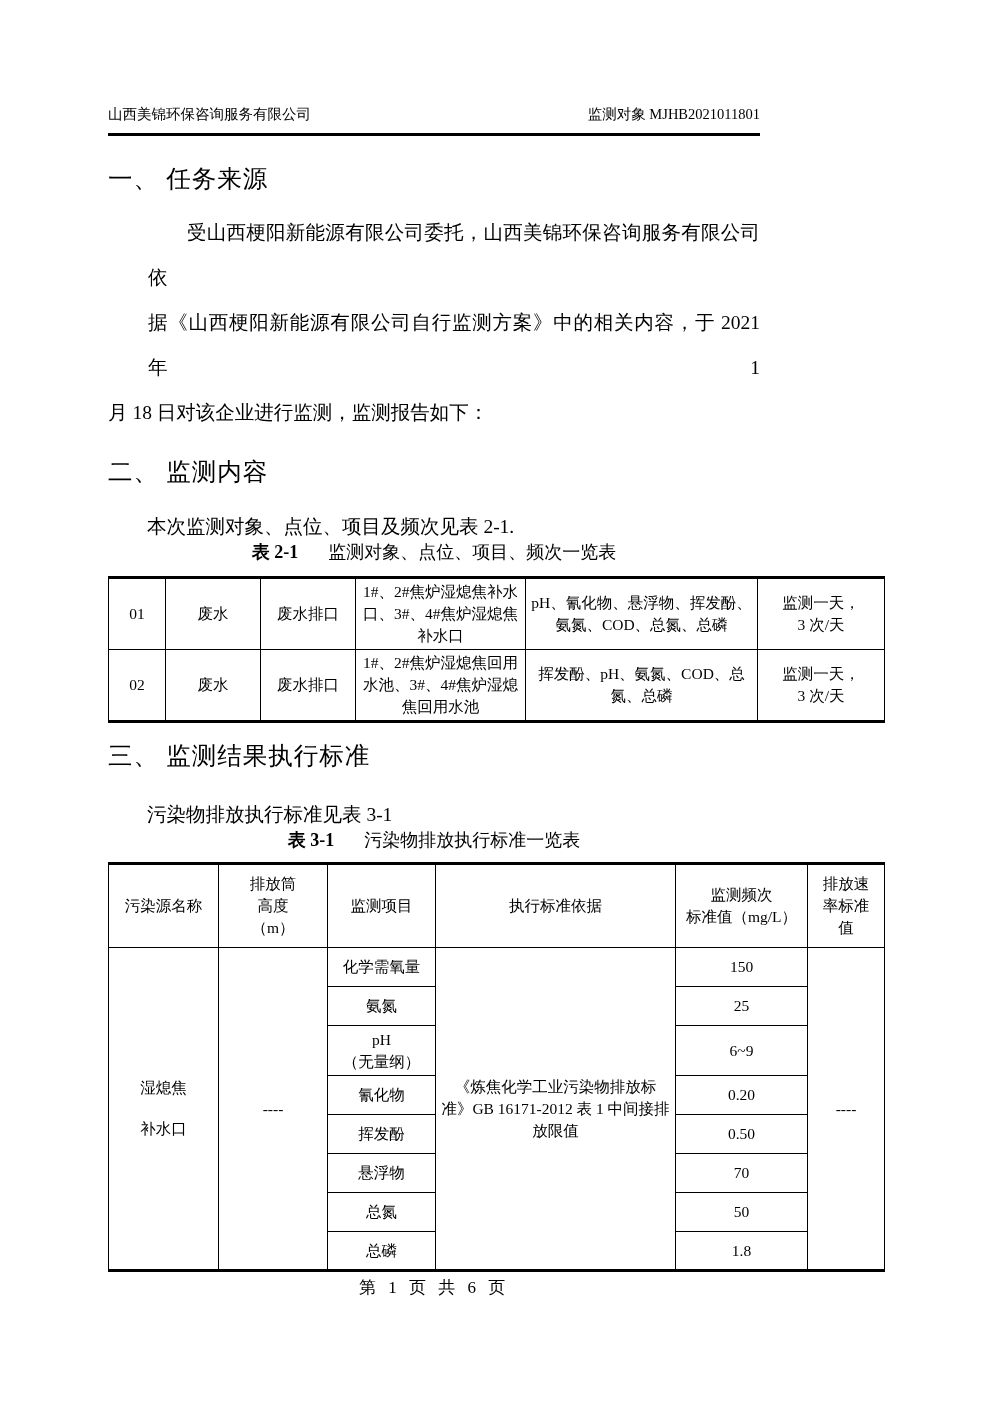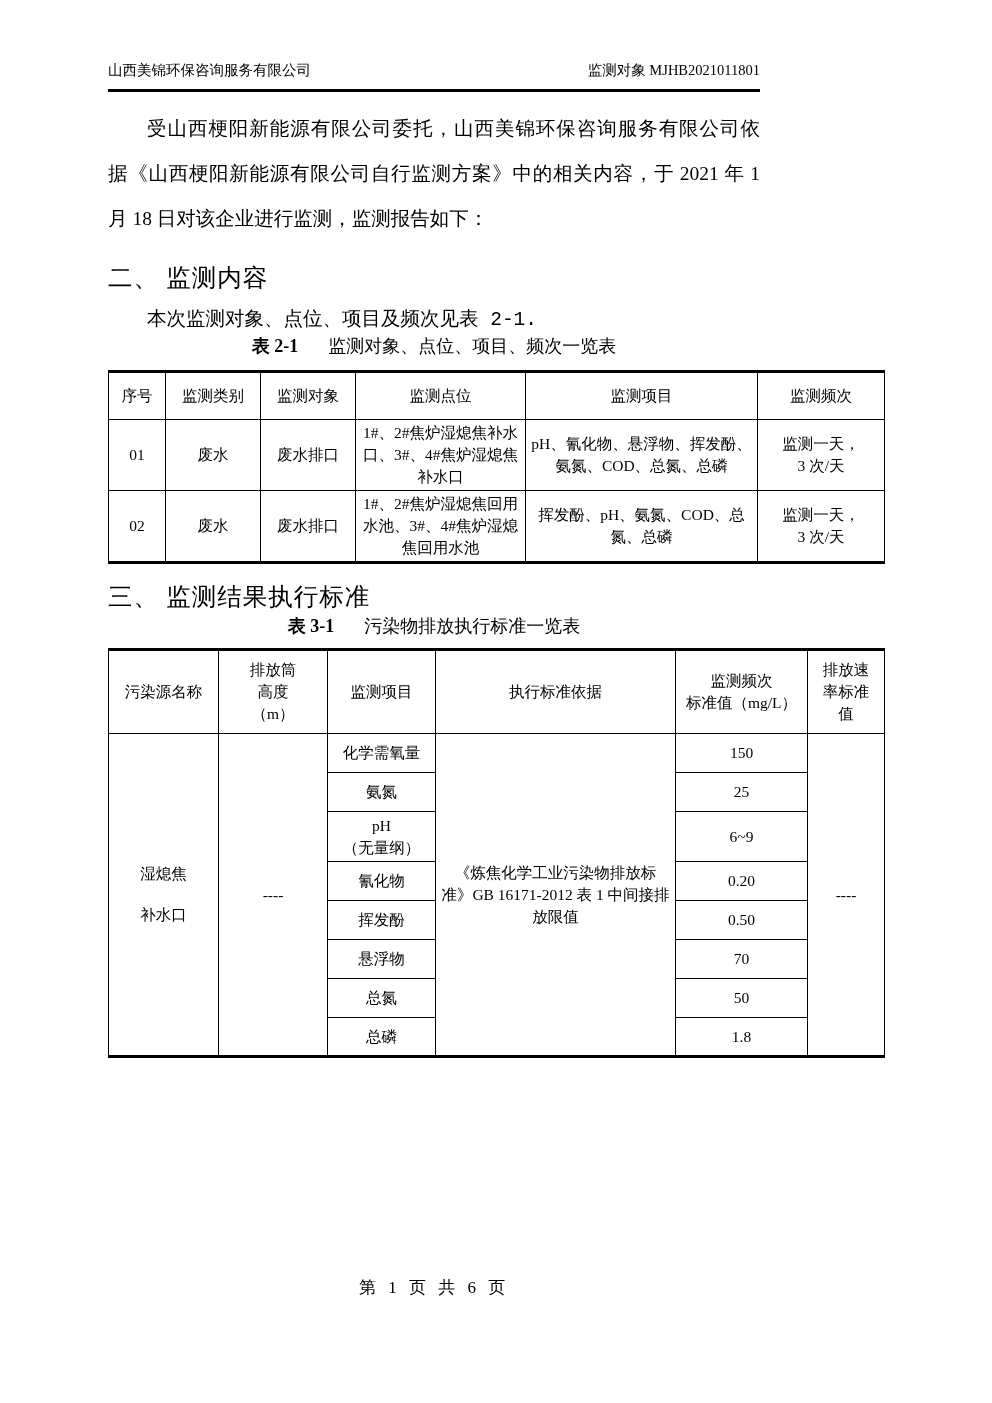--- a/index.html
+++ b/index.html
@@ -3,43 +3,43 @@
 <meta charset="utf-8">
 <style>
   * { margin:0; padding:0; box-sizing:border-box; }
   html,body { width:992px; background:#fff; }
   body {
     height:1403px;
     font-family:"Liberation Serif","DejaVu Serif",serif;
     color:#000;
     overflow:hidden;
   }
-  .page { width:868px; height:1403px; padding:60px 108px 0; position:relative; }
+  .page { width:868px; height:1403px; padding:104px 108px 0; position:relative; }
 
   
   .doc-header {
     display:flex; justify-content:space-between; align-items:flex-end;
     font-size:14.5px; line-height:20px;
     padding-bottom:9px; border-bottom:3px solid #000;
   }
 
   
   .h-sec { font-size:24.5px; font-weight:400; line-height:34px; letter-spacing:1px; }
   #h1 { margin-top:26px; }
   #h2 { margin-top:20px; }
   #h3 { margin-top:16px; }
 
   
   .para { margin-top:14px; font-size:19.5px; line-height:45px; }
-  .para .jline { text-align:justify; text-align-last:justify; word-break:break-all; }
+  .para .jline { text-align:justify; text-align-last:justify; word-break:break-all;margin-left:40px; }
   .para .jline.first { text-indent:2em; }
   .para .lastline { text-align:left; text-align-last:left; }
 
   .intro { font-size:19.5px; line-height:27px; text-indent:2em; }
-  #intro1 { margin-top:12px;font-family:Liberation Mono, monospace; }
+  #intro1 { margin-top:24px; }
   #intro2 { margin-top:28px; }
 
   .caption { text-align:center; font-size:18px; line-height:25px; }
   .caption .lbl { font-weight:bold; margin-right:30px; }
 
   
   table {
     width:776px; border-collapse:collapse; table-layout:fixed;
     border-top:3.5px solid #000; border-bottom:3.5px solid #000;
   }
@@ -68,20 +68,21 @@
 </head>
 <body>
 
 <div class="page">
 
   <div class="doc-header">
     <span>山西美锦环保咨询服务有限公司</span>
     <span>监测对象 MJHB2021011801</span>
   </div>
 
+  <div class="h-sec" id="h1">一、 任务来源</div>
 
   <div class="para">
     <div class="jline first">受山西梗阳新能源有限公司委托，山西美锦环保咨询服务有限公司依</div>
     <div class="jline">据《山西梗阳新能源有限公司自行监测方案》中的相关内容，于 2021 年 1</div>
     <div class="lastline">月 18 日对该企业进行监测，监测报告如下：</div>
   </div>
 
   <div class="h-sec" id="h2">二、 监测内容</div>
 
   <div class="intro" id="intro1">本次监测对象、点位、项目及频次见表 2-1.</div>
@@ -93,28 +94,20 @@
   <table id="table21">
     <colgroup>
       <col style="width:57px">
         <col style="width:95px">
         <col style="width:95px">
       <col style="width:170px">
         <col style="width:232px">
         <col style="width:127px">
     </colgroup>
     <tbody>
-        <tr>
-      <th>序号</th>
-      <th>监测类别</th>
-      <th>监测对象</th>
-      <th>监测点位</th>
-      <th>监测项目</th>
-      <th>监测频次</th>
-    </tr>
     <tr class="r">
       <td>01</td>
       <td>废水</td>
       <td>废水排口</td>
       <td>1#、2#焦炉湿熄焦补水口、3#、4#焦炉湿熄焦补水口</td>
       <td>pH、氰化物、悬浮物、挥发酚、氨氮、COD、总氮、总磷</td>
       <td class="pre">监测一天，
 3 次/天</td>
     </tr>
     <tr class="r">
@@ -124,20 +117,21 @@
       <td>1#、2#焦炉湿熄焦回用水池、3#、4#焦炉湿熄焦回用水池</td>
       <td>挥发酚、pH、氨氮、COD、总氮、总磷</td>
       <td class="pre">监测一天，
 3 次/天</td>
     </tr>
   </tbody>
     </table>
 
   <div class="h-sec" id="h3">三、 监测结果执行标准</div>
 
+  <div class="intro" id="intro2">污染物排放执行标准见表 3-1</div>
 
   <div class="caption">
     <span class="lbl">表 3-1</span><span>污染物排放执行标准一览表</span>
   </div>
 
   <table id="table31">
     <colgroup>
       <col style="width:110px">
         <col style="width:109px">
         <col style="width:108px">

